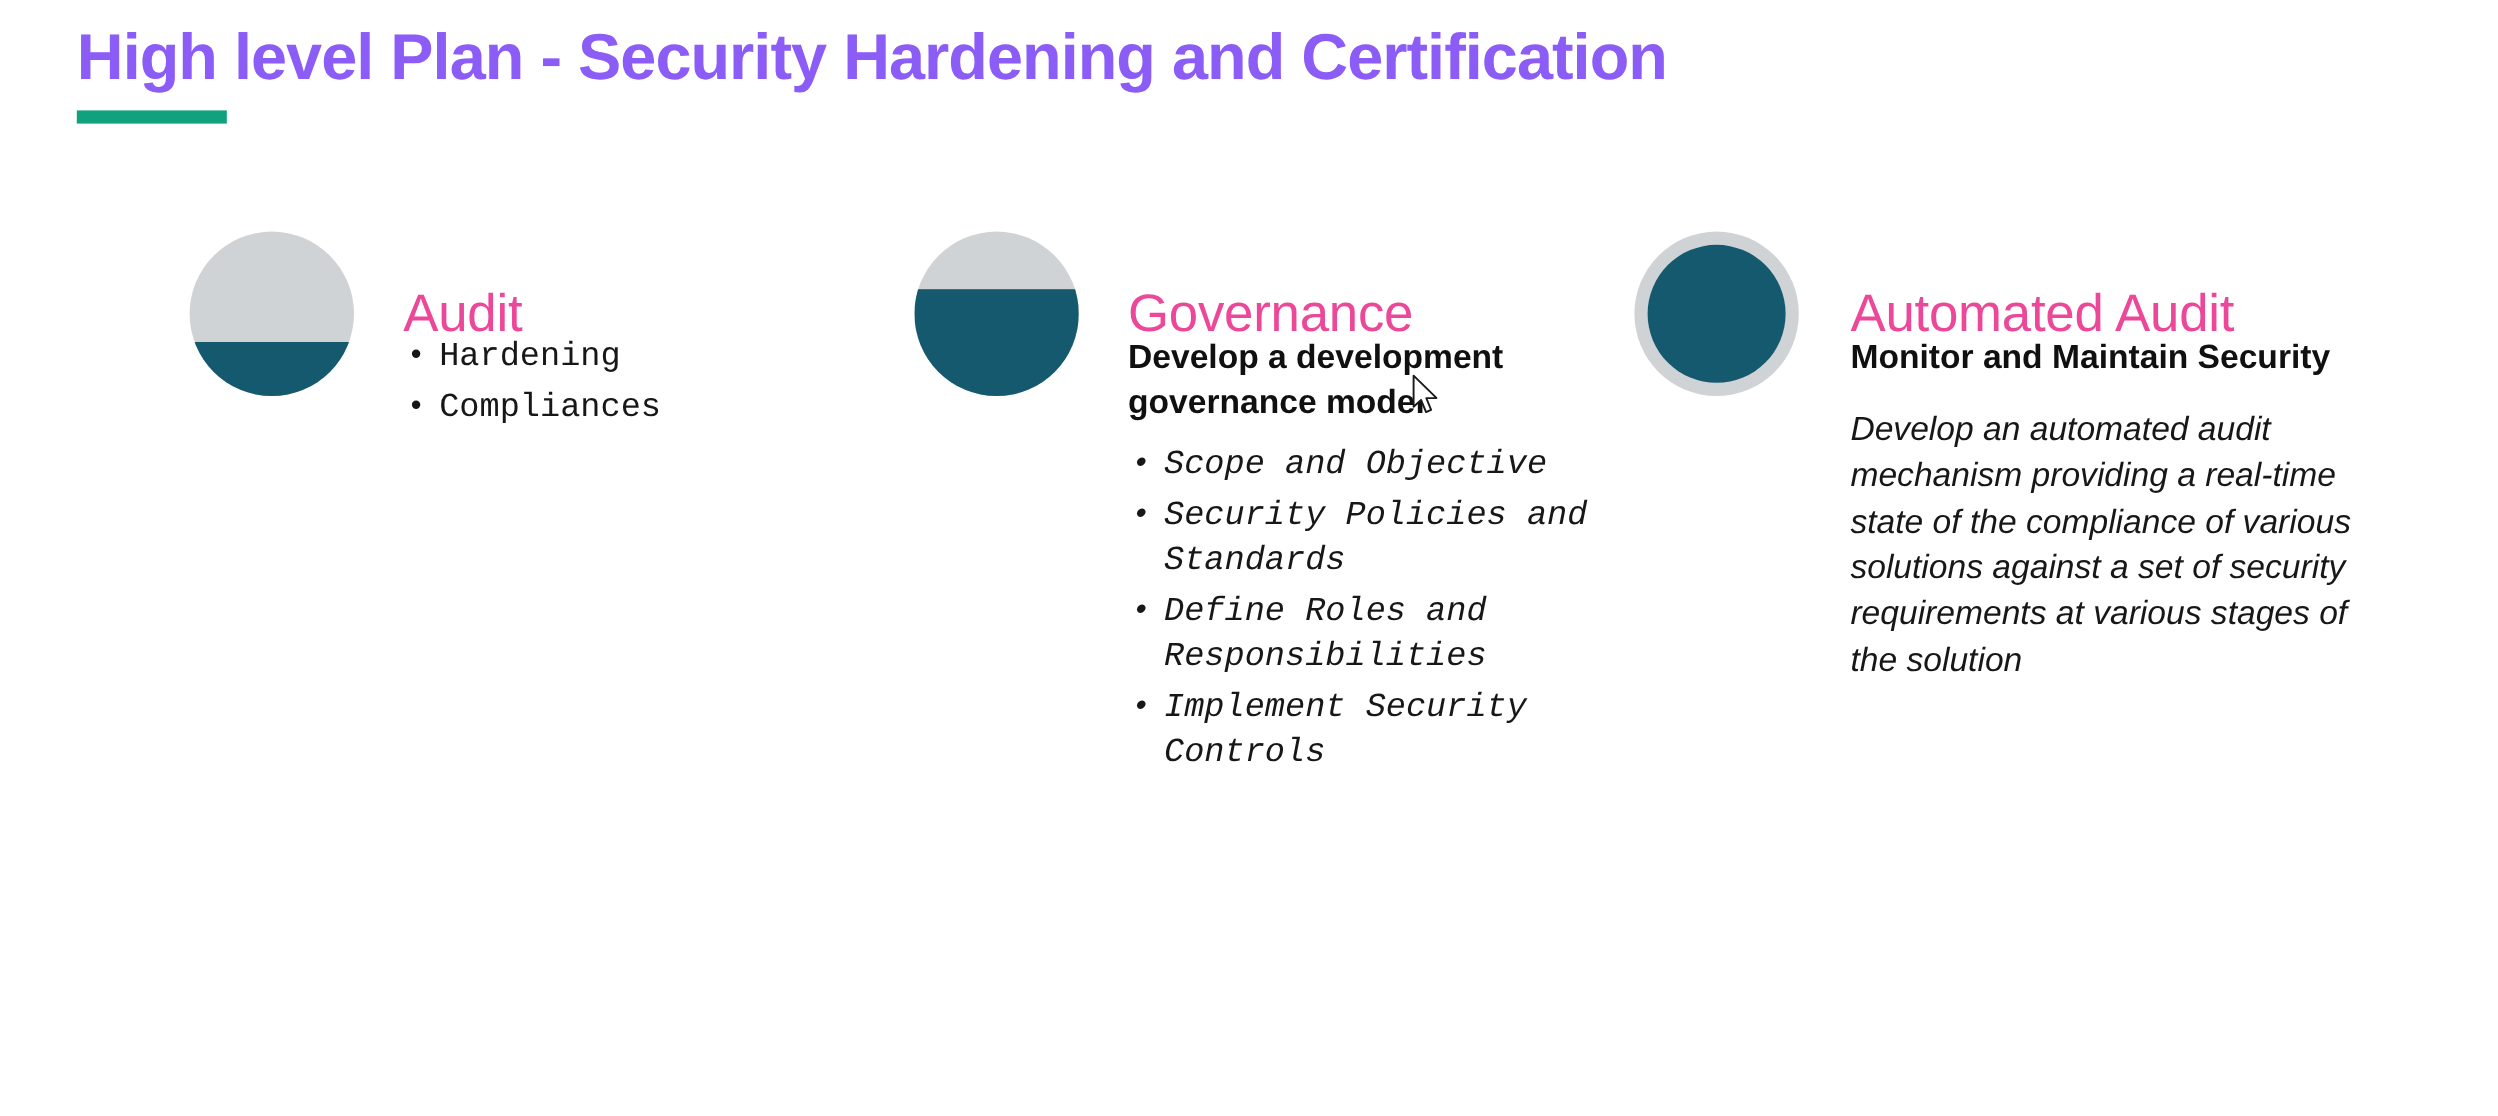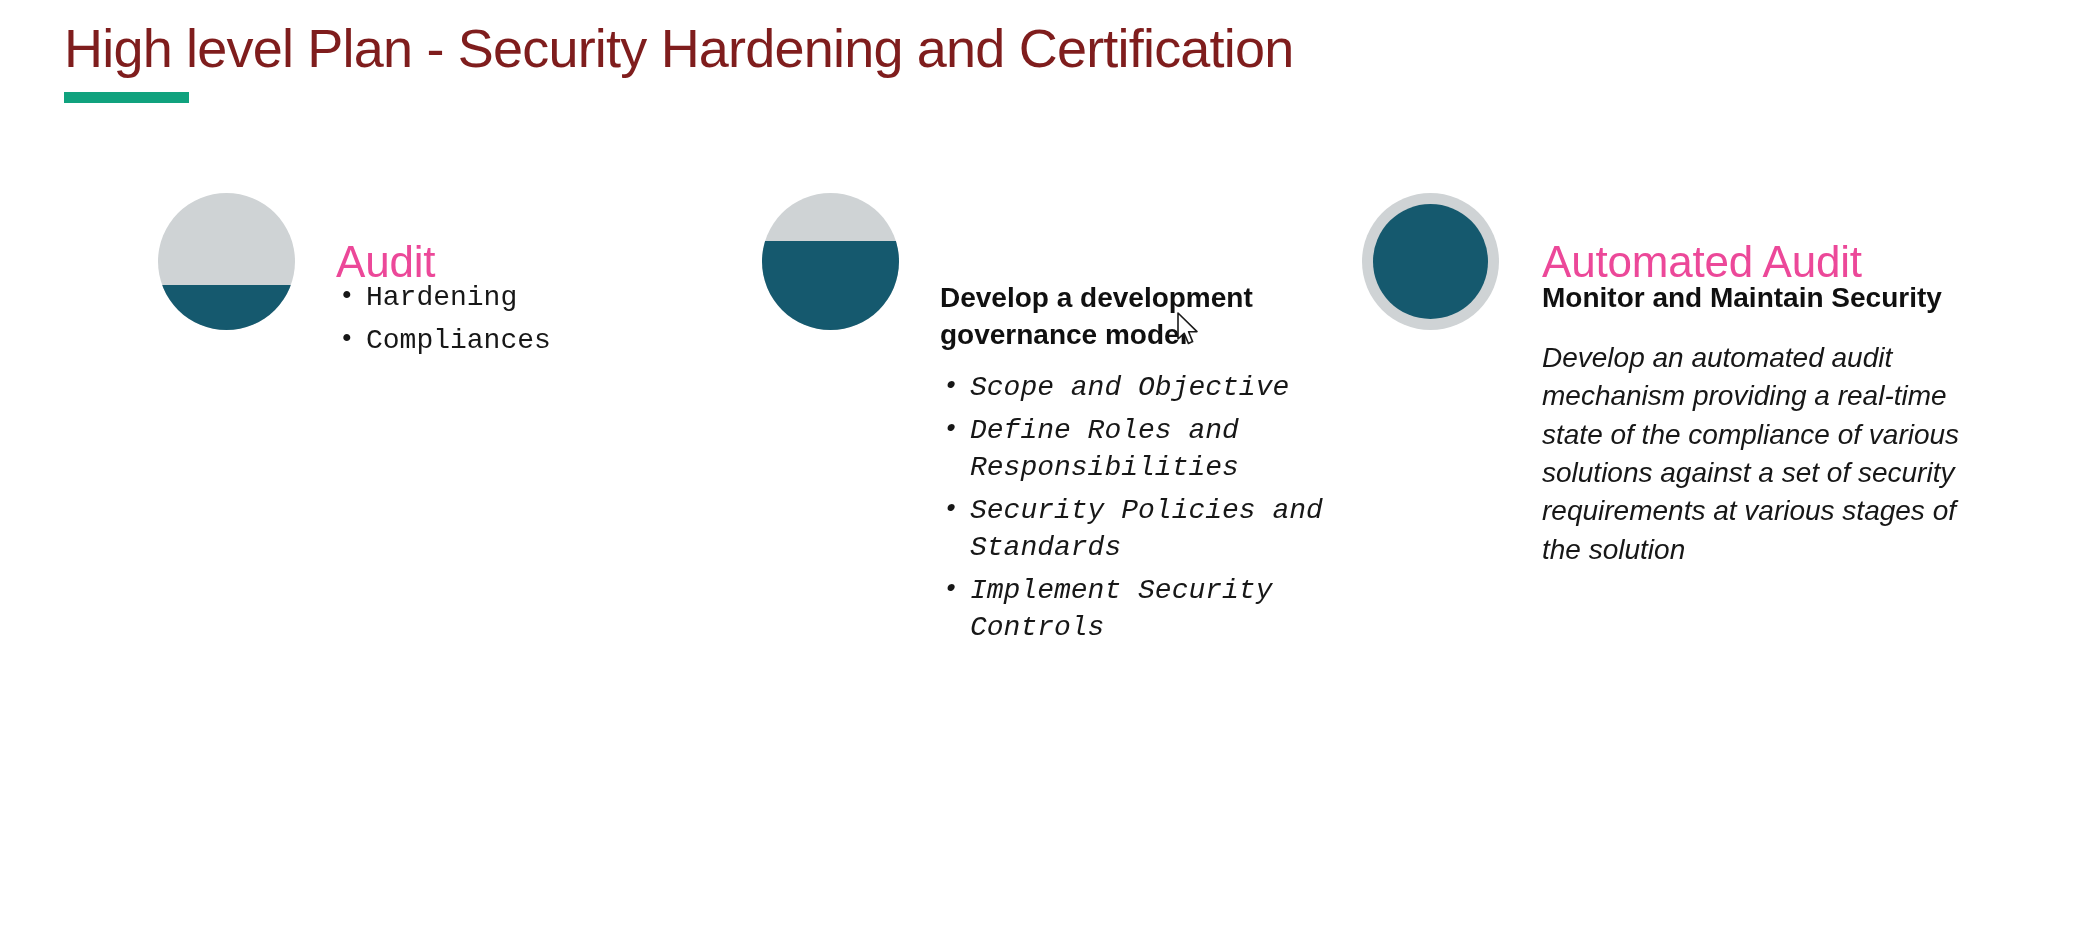--- a/index.html
+++ b/index.html
@@ -25,22 +25,22 @@
 
   
   .title-block {
     position: absolute;
     left: 64px;
     top: 18px;
   }
   .slide-title {
     font-family: "Liberation Sans", sans-serif;
     font-size: 54px;
-    font-weight: 400;
-    color: #7f1d1d;
+    font-weight: 700;
+    color: #8b5cf6;
     letter-spacing: -0.8px;
     line-height: 1.12;
     white-space: nowrap;
   }
   .title-accent-bar {
     margin-top: 14px;
     width: 125px;
     height: 11px;
     background: #10a27e;
   }
@@ -189,27 +189,28 @@
             <li>Compliances</li>
           </ul>
       </div>
     </div>
 
     <div class="column col-2">
       <div class="head-row">
         <div class="gauge" id="gauge-1" style="background: rgb(207, 211, 213);">
           <div class="gauge-fill" style="height: 65%; background: rgb(21, 89, 110);"></div>
         </div>
+        <div class="col-title">Governance</div>
       </div>
       <div class="body-block">
         <p class="subhead">Develop a development governance model</p>
         <ul class="bullets italic" id="bullets-1">
             <li>Scope and Objective</li>
+            <li>Security Policies and Standards</li>
             <li>Define Roles and Responsibilities</li>
-            <li>Security Policies and Standards</li>
             <li>Implement Security Controls</li>
           </ul>
       </div>
     </div>
 
     <div class="column col-3">
       <div class="head-row">
         <div class="gauge ring" id="gauge-2" style="background: rgb(207, 211, 213);">
           <div class="gauge-fill" style="background: rgb(21, 89, 110);"></div>
         </div>

